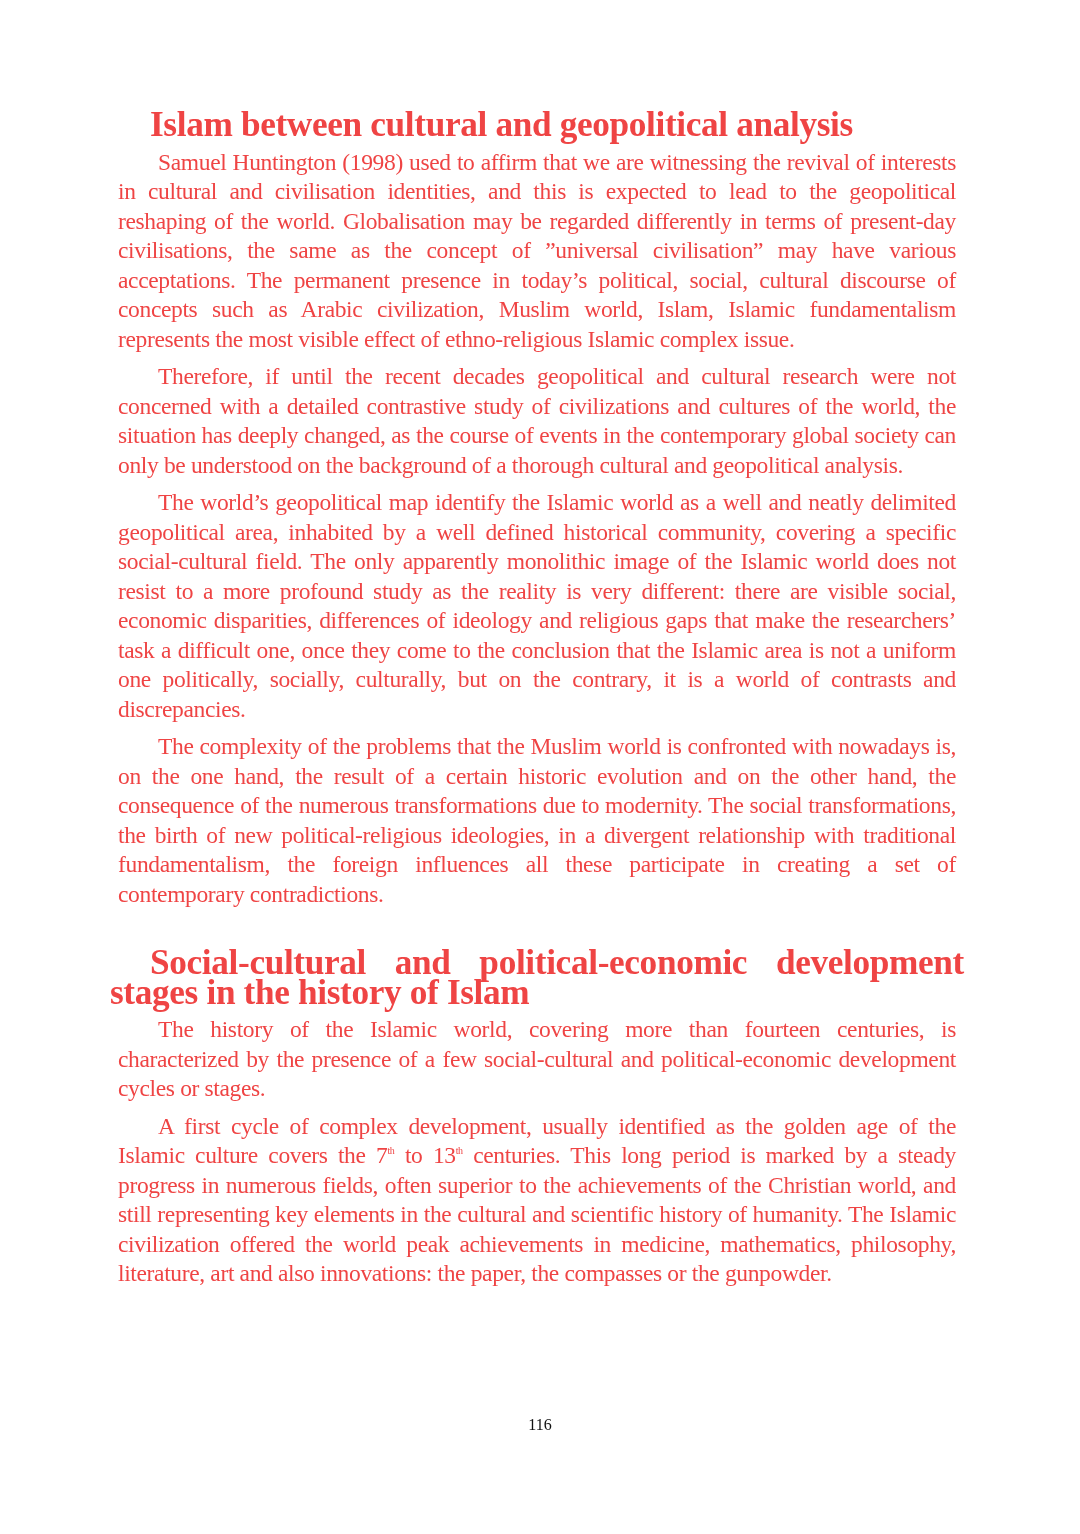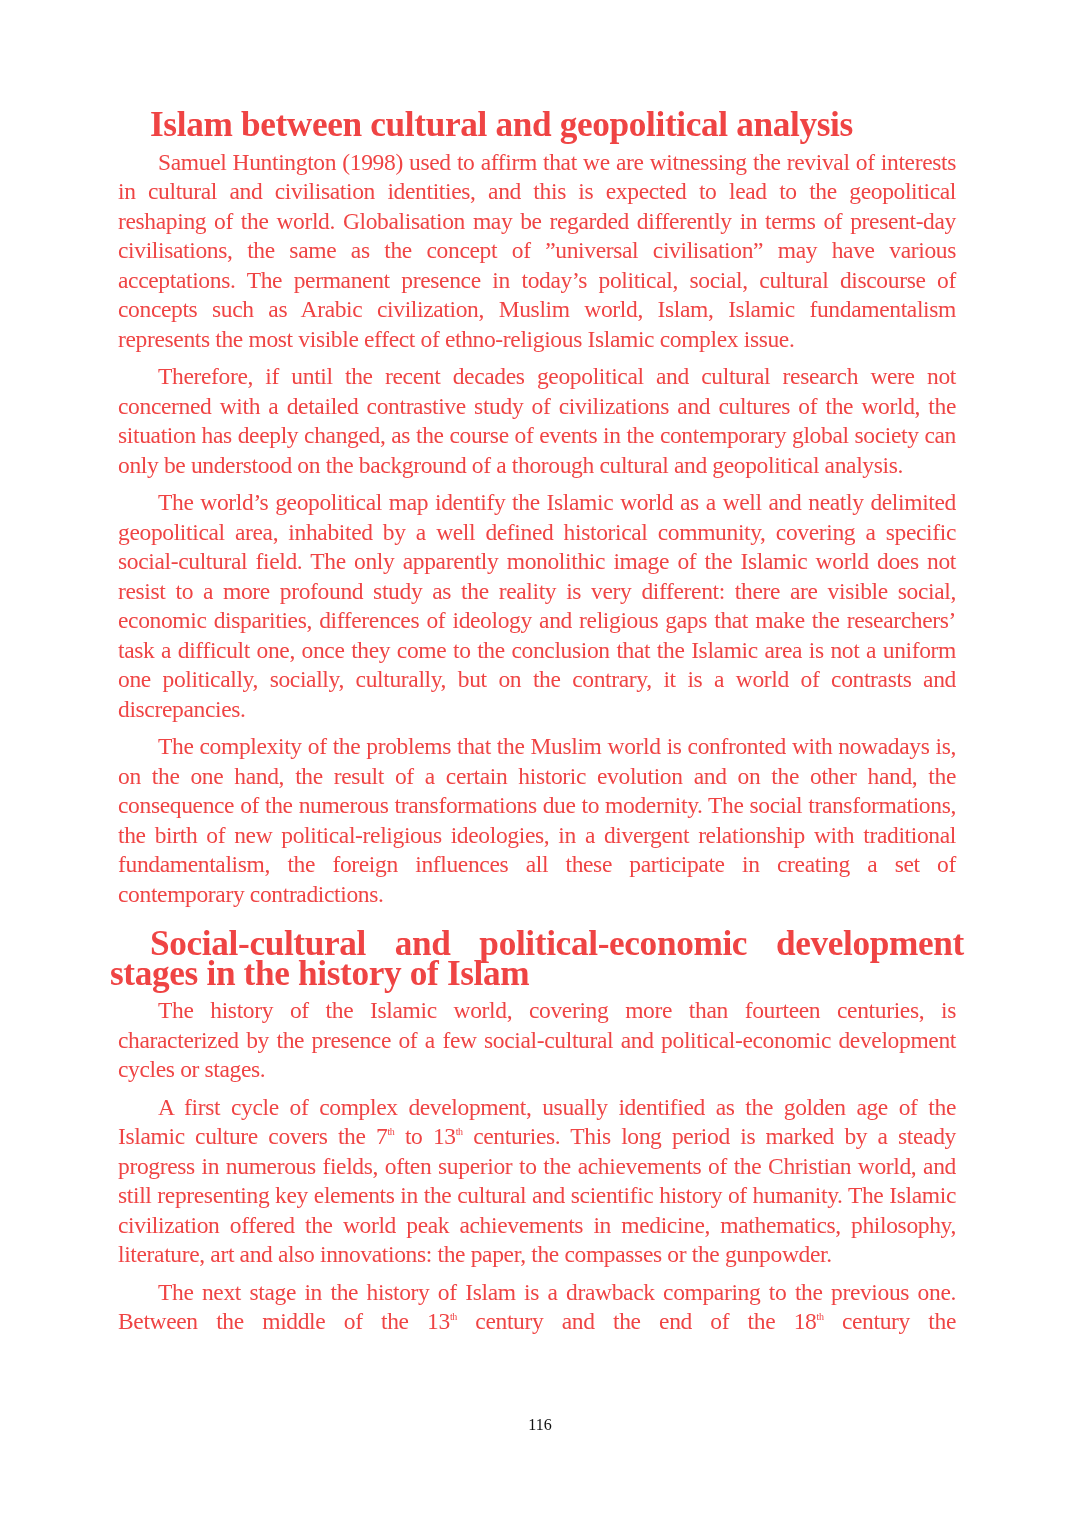--- a/index.html
+++ b/index.html
@@ -17,21 +17,21 @@
     letter-spacing: -0.35px;
     word-spacing: 0px;
   }
   .heading {
     font-weight: bold;
     margin: 0;
     text-indent: 40px;
     text-align: justify;
     text-align-last: left;
   }
-  .heading.spaced { margin-top: 20px; }
+  .heading.spaced { margin-top: 39px; }
   p.para {
     margin: 8px;
     text-indent: 40px;
     hyphens: manual;
   }
   p.para.last-cut { text-align-last: justify; }
   sup { font-size: 10px; line-height: 0; vertical-align: 9px; }
   .page-number {
     position: absolute;
     left: 0;
@@ -49,16 +49,15 @@
 <div class="page">
   <h2 class="heading">Islam between cultural and geopolitical analysis</h2>
   <p class="para">Samuel  Huntington (1998) used to affirm that we are witnessing the revival of interests in cultural and civilisation identities, and this is expected to lead to the geopolitical reshaping of the world. Globalisation may be regarded differently in terms of present-day civilisations, the same as the concept of ”universal civilisation” may have various acceptations. The permanent presence in today’s political, social, cultural discourse of concepts such as Arabic civilization, Muslim world, Islam, Islamic fundamentalism represents the most visible effect of ethno-religious Islamic complex issue.</p>
   <p class="para">Therefore, if until the recent decades geopolitical and cultural research were not concerned with a detailed contrastive study of civilizations and cultures of the world, the situation has deeply changed, as the course of events in the contemporary global society can only be understood on the background of a thorough cultural and geopolitical analysis.</p>
   <p class="para">The world’s geopolitical map identify the Islamic world as a well and neatly delimited geopolitical area, inhabited by a well defined historical community, covering a specific social-cultural field. The only apparently monolithic image of the Islamic world does not resist to a more profound study as the reality is very different: there are visible social, economic disparities, differences of ideology and religious gaps that make the researchers’ task a difficult one, once they come to the conclusion that the Islamic area is not a uniform one politically, socially, culturally, but on the contrary, it is a world of contrasts and discrepancies.</p>
   <p class="para">The complexity of the problems that the Muslim world is confronted with nowadays is, on the one hand, the result of a certain historic evolution and on the other hand, the consequence of the numerous transformations due to modernity. The social transformations, the birth of new political-religious ideologies, in a divergent relationship with traditional fundamentalism, the foreign influences all these participate in creating a set of contemporary contradictions.</p>
 
   <h2 class="heading spaced">Social-cultural and political-economic development stages in the history of Islam</h2>
   <p class="para">The history of the Islamic world, covering more than fourteen centuries, is characterized by the presence of a few social-cultural and political-economic develop­ment cycles or stages.</p>
   <p class="para"><span>A first cycle of complex development, usually identified as the golden age of the Islamic culture covers the 7</span><sup>th</sup><span> to 13</span><sup>th</sup><span> centuries. This long period is marked by a steady progress in numerous fields, often superior to the achievements of the Christian world, and still representing key elements in the cultural and scientific history of humanity. The Islamic civilization offered the world peak achievements in medicine, mathematics, philosophy, literature, art and also innovations: the paper, the compasses or the gunpowder.</span></p>
-  <p class="para last-cut"><span>The next stage in the history of Islam is a drawback comparing to the previous one. Between the middle of the 13</span><sup>th</sup><span> century and the end of the 18</span><sup>th</sup><span> century the</span></p>
 </div>
 
 <div class="page-number">116</div>
 
 </body></html>

